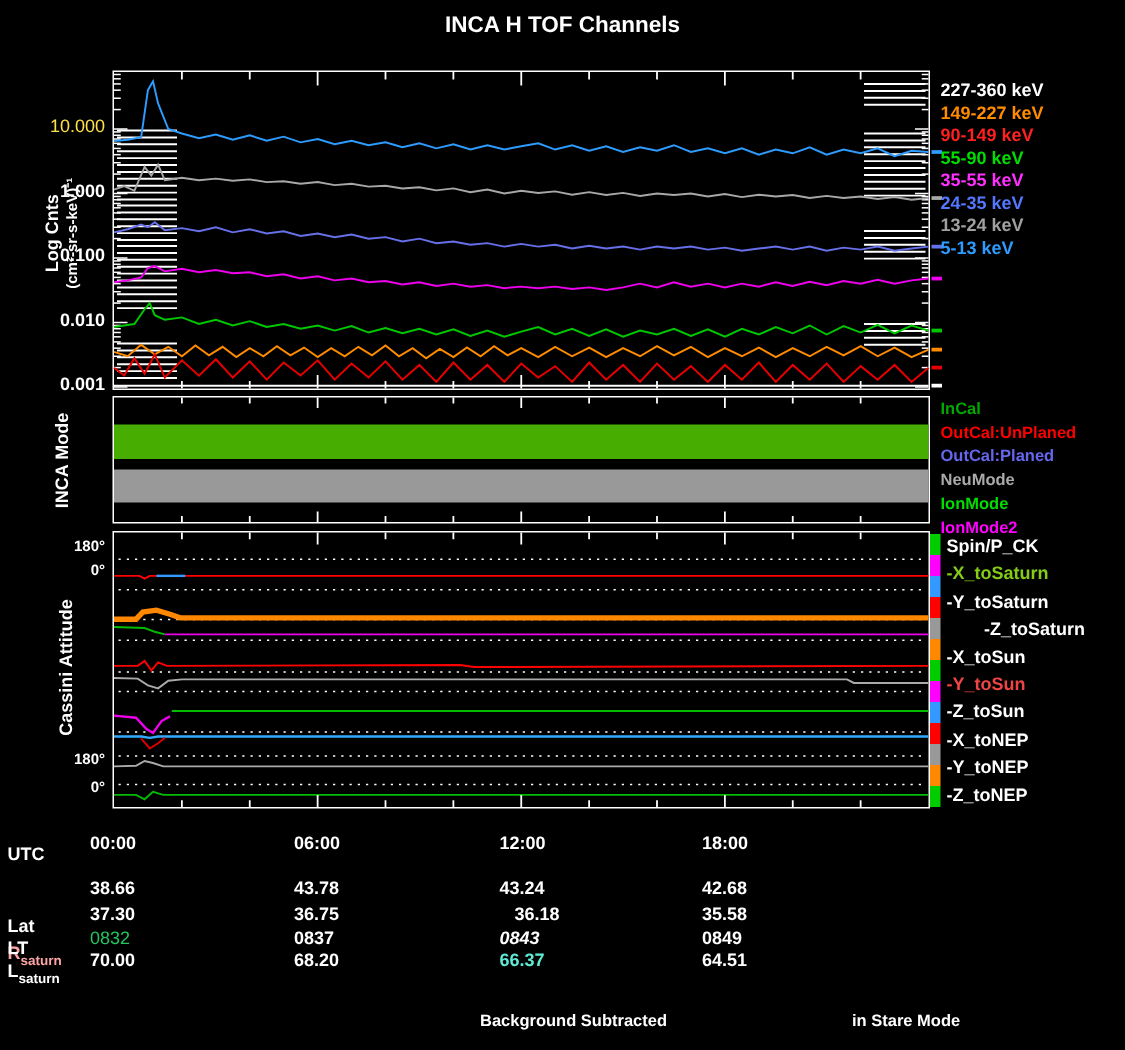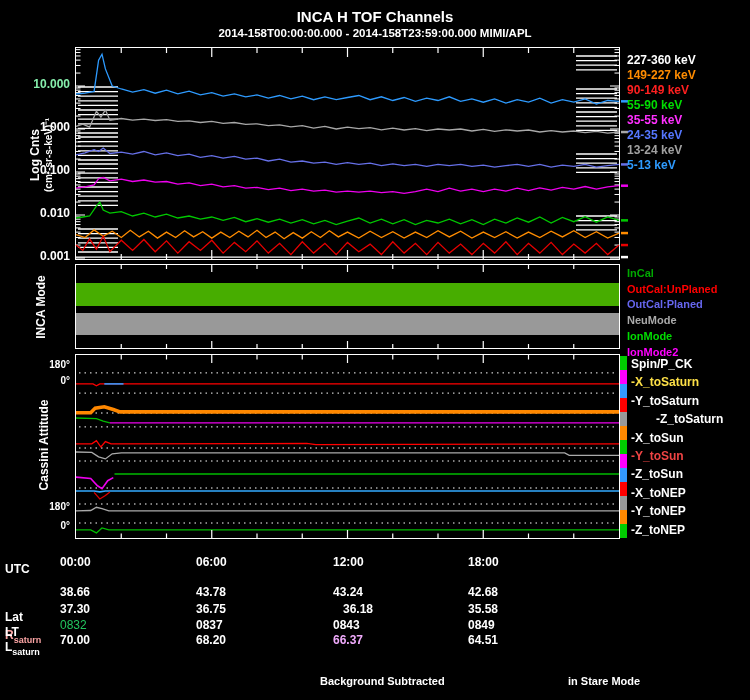--- a/index.html
+++ b/index.html
@@ -10,28 +10,27 @@
   svg{position:absolute;left:0;top:0;overflow:visible;display:block;}
   .rot{transform:rotate(-90deg);transform-origin:center center;text-align:center;}
   .legend-item{position:absolute;font-weight:bold;white-space:nowrap;}
   sub.small{font-size:9px;vertical-align:-4px;font-weight:bold;}
 </style>
 </head>
 <body>
 
 <div id="stage">
   <div class="t" style="left:0;width:750px;text-align:center;top:8px;font-size:15px;">INCA H TOF Channels</div>
-  <div class="t" style="left:0;width:750px;text-align:center;top:27px;font-size:11.5px;">2014-158T00:00:00.000 - 2014-158T23:59:00.000 MIMI/APL</div>
 
   <div class="t rot" style="left:-18px;top:142px;width:120px;font-size:12px;line-height:13px;">
     <span>Log Cnts</span><br>
     <span style="font-size:10px;">(cm²-sr-s-keV)⁻¹</span>
   </div>
   <div id="flux-yticks">
-      <div style="position: absolute; left: 0px; top: 77px; width: 70px; text-align: right; font-weight: bold; font-size: 12px; color: #86efac;">10.000</div>
+      <div style="position: absolute; left: 0px; top: 77px; width: 70px; text-align: right; font-weight: normal; font-size: 12px; color: #fde047;">10.000</div>
       <div style="position: absolute; left: 0px; top: 120px; width: 70px; text-align: right; font-weight: bold; font-size: 12px; color: rgb(255, 255, 255);">1.000</div>
       <div style="position: absolute; left: 0px; top: 163px; width: 70px; text-align: right; font-weight: bold; font-size: 12px; color: rgb(255, 255, 255);">0.100</div>
       <div style="position: absolute; left: 0px; top: 206px; width: 70px; text-align: right; font-weight: bold; font-size: 12px; color: rgb(255, 255, 255);">0.010</div>
       <div style="position: absolute; left: 0px; top: 249px; width: 70px; text-align: right; font-weight: bold; font-size: 12px; color: rgb(255, 255, 255);">0.001</div>
     </div>
   <div class="panel" id="flux-panel" style="left:75px;top:47px;width:543px;height:211px;">
     <svg id="flux-svg" width="543" height="211" viewBox="0 0 543 211">
         <line x1="2" x2="42" y1="39" y2="39" stroke="#fff" stroke-width="1.3"></line>
         <line x1="2" x2="42" y1="43.6" y2="43.6" stroke="#fff" stroke-width="1.3"></line>
         <line x1="2" x2="42" y1="48.2" y2="48.2" stroke="#fff" stroke-width="1.3"></line>
@@ -328,21 +327,21 @@
       <div style="position: absolute; left: 620px; top: 440px; width: 7px; height: 14px; background: rgb(0, 204, 0);"></div>
       <div style="position: absolute; left: 620px; top: 454px; width: 7px; height: 14px; background: rgb(255, 0, 255);"></div>
       <div style="position: absolute; left: 620px; top: 468px; width: 7px; height: 14px; background: rgb(51, 153, 255);"></div>
       <div style="position: absolute; left: 620px; top: 482px; width: 7px; height: 14px; background: rgb(255, 0, 0);"></div>
       <div style="position: absolute; left: 620px; top: 496px; width: 7px; height: 14px; background: rgb(153, 153, 153);"></div>
       <div style="position: absolute; left: 620px; top: 510px; width: 7px; height: 14px; background: rgb(255, 136, 0);"></div>
       <div style="position: absolute; left: 620px; top: 524px; width: 7px; height: 14px; background: rgb(0, 204, 0);"></div>
     </div>
   <div id="att-legend">
       <div style="position: absolute; left: 631px; top: 357px; font-size: 12px; font-weight: bold; color: rgb(255, 255, 255);">Spin/P_CK</div>
-      <div style="position: absolute; left: 631px; top: 375.4px; font-size: 12px; font-weight: bold; color: #fde047;">-X_toSaturn</div>
+      <div style="position: absolute; left: 631px; top: 375.4px; font-size: 12px; font-weight: bold; color: #84cc16;">-X_toSaturn</div>
       <div style="position: absolute; left: 631px; top: 393.8px; font-size: 12px; font-weight: bold; color: rgb(255, 255, 255);">-Y_toSaturn</div>
       <div style="position: absolute; left: 631px; top: 412.2px; font-size: 12px; font-weight: bold; color: rgb(255, 255, 255); margin-left: 25px;">-Z_toSaturn</div>
       <div style="position: absolute; left: 631px; top: 430.6px; font-size: 12px; font-weight: bold; color: rgb(255, 255, 255);">-X_toSun</div>
       <div style="position: absolute; left: 631px; top: 449px; font-size: 12px; font-weight: bold; color: #ef4444;">-Y_toSun</div>
       <div style="position: absolute; left: 631px; top: 467.4px; font-size: 12px; font-weight: bold; color: rgb(255, 255, 255);">-Z_toSun</div>
       <div style="position: absolute; left: 631px; top: 485.8px; font-size: 12px; font-weight: bold; color: rgb(255, 255, 255);">-X_toNEP</div>
       <div style="position: absolute; left: 631px; top: 504.2px; font-size: 12px; font-weight: bold; color: rgb(255, 255, 255);">-Y_toNEP</div>
       <div style="position: absolute; left: 631px; top: 522.6px; font-size: 12px; font-weight: bold; color: rgb(255, 255, 255);">-Z_toNEP</div>
     </div>
 
@@ -358,24 +357,24 @@
       <div style="position: absolute; left: 333px; top: 585px; width: 40px; font-size: 12px; font-weight: bold; color: rgb(255, 255, 255);">43.24</div>
       <div style="position: absolute; left: 468px; top: 585px; width: 40px; font-size: 12px; font-weight: bold; color: rgb(255, 255, 255);">42.68</div>
       <div style="position: absolute; left: 5px; top: 610px; font-size: 12px; font-weight: bold; color: rgb(255, 255, 255);"><span>Lat</span></div>
       <div style="position: absolute; left: 60px; top: 602px; width: 40px; font-size: 12px; font-weight: bold; color: rgb(255, 255, 255);">37.30</div>
       <div style="position: absolute; left: 196px; top: 602px; width: 40px; font-size: 12px; font-weight: bold; color: rgb(255, 255, 255);">36.75</div>
       <div style="position: absolute; left: 333px; top: 602px; width: 40px; font-size: 12px; font-weight: bold; color: rgb(255, 255, 255); text-align: right;">36.18</div>
       <div style="position: absolute; left: 468px; top: 602px; width: 40px; font-size: 12px; font-weight: bold; color: rgb(255, 255, 255);">35.58</div>
       <div style="position: absolute; left: 5px; top: 625px; font-size: 12px; font-weight: bold; color: rgb(255, 255, 255);"><span>LT</span></div>
       <div style="position: absolute; left: 60px; top: 618px; width: 40px; font-size: 12px; font-weight: normal; color: #22c55e;">0832</div>
       <div style="position: absolute; left: 196px; top: 618px; width: 40px; font-size: 12px; font-weight: bold; color: rgb(255, 255, 255);">0837</div>
-      <div style="position: absolute; left: 333px; top: 618px; width: 40px; font-size: 12px; font-weight: bold; color: rgb(255, 255, 255);">0843</div>
+      <div style="position: absolute; left: 333px; top: 618px; width: 40px; font-size: 12px; font-weight: bold; color: rgb(255, 255, 255); font-style: italic;">0843</div>
       <div style="position: absolute; left: 468px; top: 618px; width: 40px; font-size: 12px; font-weight: bold; color: rgb(255, 255, 255);">0849</div>
       <div style="position: absolute; left: 5px; top: 640px; font-size: 12px; font-weight: bold; color: rgb(255, 255, 255);"><span>L</span><sub class="small">saturn</sub></div>
       <div style="position: absolute; left: 60px; top: 633px; width: 40px; font-size: 12px; font-weight: bold; color: rgb(255, 255, 255);">70.00</div>
       <div style="position: absolute; left: 196px; top: 633px; width: 40px; font-size: 12px; font-weight: bold; color: rgb(255, 255, 255);">68.20</div>
-      <div style="position: absolute; left: 333px; top: 633px; width: 40px; font-size: 12px; font-weight: bold; color: #f0abfc;">66.37</div>
+      <div style="position: absolute; left: 333px; top: 633px; width: 40px; font-size: 12px; font-weight: bold; color: #5eead4;">66.37</div>
       <div style="position: absolute; left: 468px; top: 633px; width: 40px; font-size: 12px; font-weight: bold; color: rgb(255, 255, 255);">64.51</div>
     </div>
 
   <div class="t" style="left:320px;top:675px;font-size:11px;">Background Subtracted</div>
   <div class="t" style="left:568px;top:675px;font-size:11px;">in Stare Mode</div>
 </div>
 
 </body></html>

